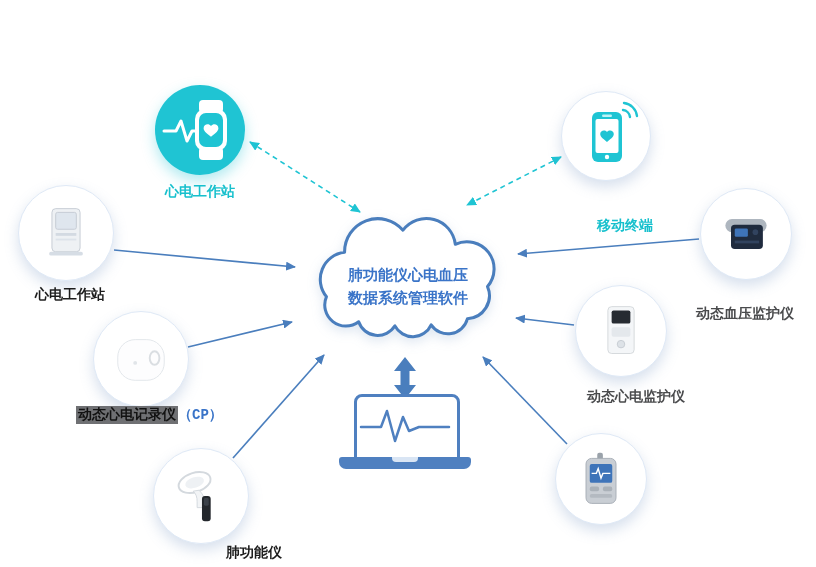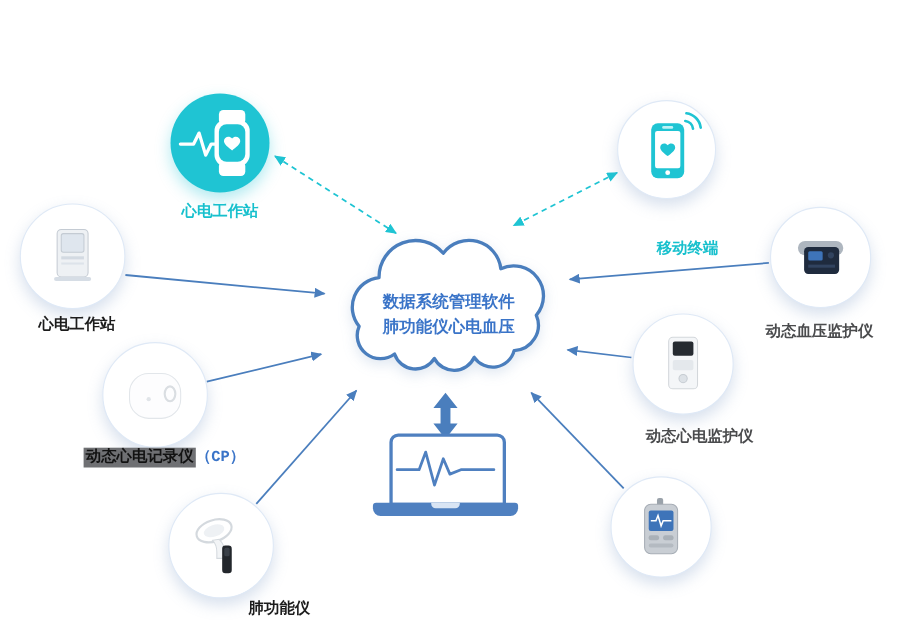--- a/index.html
+++ b/index.html
@@ -46,22 +46,22 @@
     <line x1="699" y1="239" x2="518" y2="254" stroke="#4a7ebd" stroke-width="1.6" marker-end="url(#mb)"></line>
     <line x1="574" y1="325" x2="516" y2="318" stroke="#4a7ebd" stroke-width="1.6" marker-end="url(#mb)"></line>
     <line x1="567" y1="444" x2="483" y2="357" stroke="#4a7ebd" stroke-width="1.6" marker-end="url(#mb)"></line>
     <path d="M405,357 L416,371 L409.5,371 L409.5,385 L416,385 L405,399 L394,385 L400.5,385 L400.5,371 L394,371 Z" fill="#4a7ebd"></path>
   </svg>
 
   <svg class="cloud-svg" style="left:298px;top:200px;" width="218" height="153" viewBox="0 0 216 152">
     <path d="M28,96 A27,27 0 0 1 46,52 A33,33 0 0 1 104,30 A29,29 0 0 1 156,44 A27,27 0 0 1 188,86 A23,23 0 0 1 168,118 A20,20 0 0 1 132,124 A20,20 0 0 1 96,125 A20,20 0 0 1 60,121 A21,21 0 0 1 28,96 Z" fill="#ffffff" stroke="#4a7ebd" stroke-width="3" stroke-linejoin="round"></path>
   </svg>
   <div class="cloud-text">
+    <div>肺功能仪心电血压</div>
     <div>数据系统管理软件</div>
-    <div>肺功能仪心电血压</div>
   </div>
 
   <div class="circle teal" style="left:155px;top:85px;width:90px;height:90px;">
     <svg width="90" height="90" viewBox="0 0 90 90">
       <polyline points="9,46 21,46 26,36 32,56 37,46 44,46" stroke="#fff" stroke-width="3" fill="none" stroke-linecap="round" stroke-linejoin="round"></polyline>
       <rect x="44" y="15" width="24" height="13" rx="4" fill="#fff"></rect>
       <rect x="44" y="62" width="24" height="13" rx="4" fill="#fff"></rect>
       <rect x="40" y="24" width="32" height="42" rx="10" fill="#fff"></rect>
       <rect x="44" y="28" width="24" height="34" rx="7" fill="#1fc4d3"></rect>
       <path d="M56 41 c-2.6,-3.2 -7.4,-1.4 -7.4,2.2 c0,3.2 4.2,5.8 7.4,8.6 c3.2,-2.8 7.4,-5.4 7.4,-8.6 c0,-3.6 -4.8,-5.4 -7.4,-2.2 z" fill="#fff"></path>
@@ -119,21 +119,21 @@
 
   <div class="circle" style="left:700px;top:188px;width:90px;height:90px;">
     <svg width="60" height="60" viewBox="0 0 64 64">
       <rect x="10" y="16" width="44" height="14" rx="7" fill="#aeb6bf"></rect>
       <rect x="16" y="22" width="34" height="26" rx="4" fill="#1f2b3e"></rect>
       <rect x="20" y="26" width="14" height="9" rx="1.5" fill="#3e74b9"></rect>
       <rect x="20" y="39" width="26" height="3" fill="#31435f"></rect>
       <circle cx="42" cy="30" r="3" fill="#31435f"></circle>
     </svg>
   </div>
-  <div class="lbl gray" style="left:690px;top:292px;width:110px;">动态血压监护仪</div>
+  <div class="lbl gray" style="left:690px;top:305px;width:110px;">动态血压监护仪</div>
 
   <div class="circle" style="left:575px;top:285px;width:90px;height:90px;">
     <svg width="60" height="60" viewBox="0 0 64 64">
       <rect x="18" y="6" width="28" height="50" rx="4" fill="#f4f6f8" stroke="#d3d7db"></rect>
       <rect x="22" y="10" width="20" height="14" rx="2" fill="#262b31"></rect>
       <rect x="22" y="28" width="20" height="10" rx="2" fill="#e4e8ec"></rect>
       <circle cx="32" cy="46" r="4" fill="#dde2e7" stroke="#c6ccd2"></circle>
     </svg>
   </div>
   <div class="lbl gray" style="left:581px;top:388px;width:110px;">动态心电监护仪</div>

